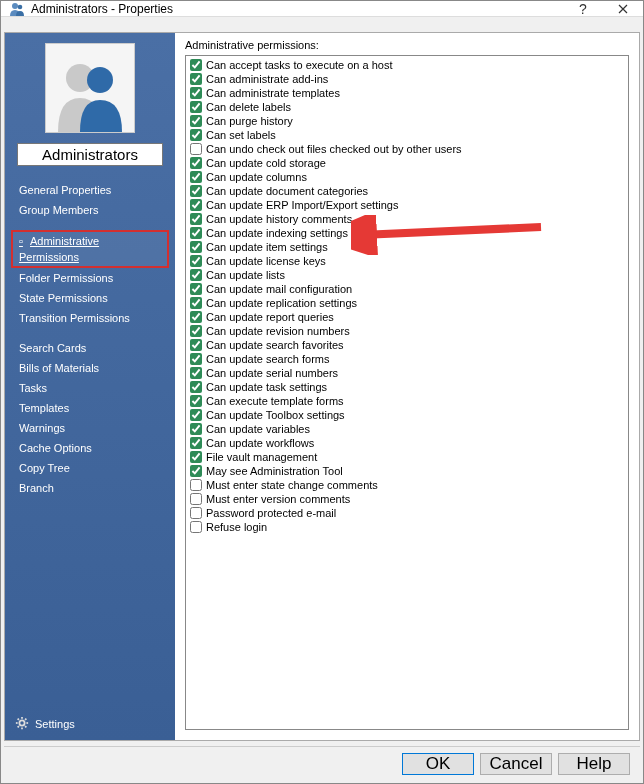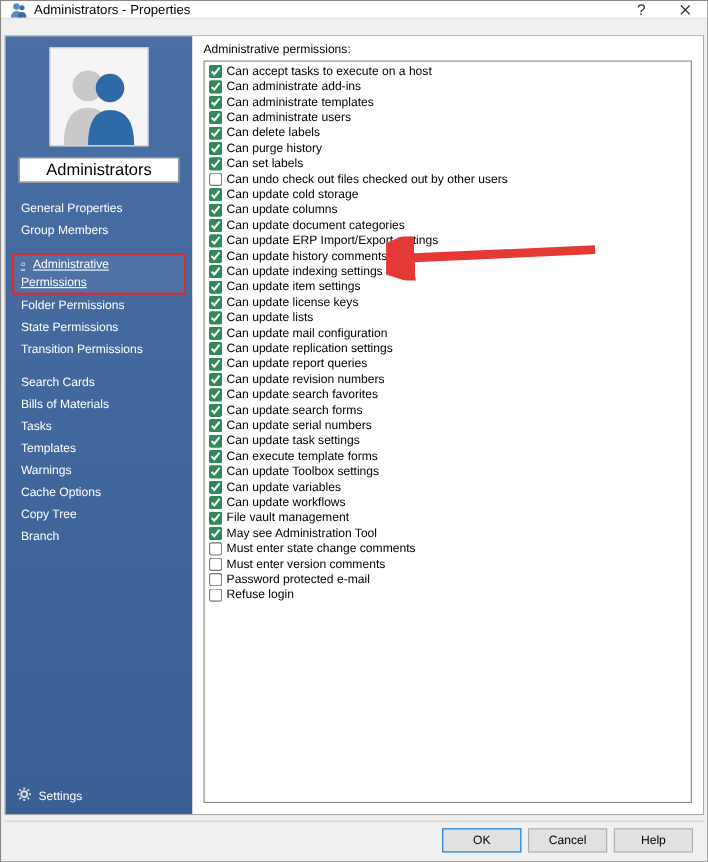--- a/index.html
+++ b/index.html
@@ -26,21 +26,21 @@
   .sidebar-bottom .item { display:flex; align-items:center; gap:6px; padding:2px 0; color:#fff; cursor:pointer;}
   .main { flex:1; padding: 6px 10px 6px 10px; overflow:hidden; background:#fff; color:#000;}
   .main .section-label { margin-bottom:4px;}
   .perm-list { border:1px solid #888; height: calc(100% - 20px); overflow:auto; padding:2px 2px;}
   .perm-item { display:flex; align-items:center; gap:4px; padding:0 2px; line-height:14px; height:14px; position:relative;}
   .perm-item input[type=checkbox]{ width:12px; height:12px; accent-color: #2e8b57; margin:0;}
   .perm-item input[type=checkbox]:not(:checked){ accent-color:#666;}
   .perm-item label { white-space:nowrap; }
   .arrow-overlay { position:absolute; pointer-events:none;}
   .button-bar { position:absolute; left:3px; right:3px; bottom:3px; height:34px; border-top:1px solid #ccc; display:flex; justify-content:flex-end; align-items:center; gap:6px; padding:0 10px; background:#f0f0f0;}
-  .button-bar button { min-width:72px; height:22px; background:#e1e1e1; border:1px solid #adadad; font-size:11px; cursor:pointer;}
+  .button-bar button { min-width:72px; height:22px; background:#e1e1e1; border:1px solid #adadad; font-size:17px; cursor:pointer;}
   .button-bar button.default { border-color:#0078d7;}
   .mail-ic svg, .gear-ic svg { width:14px; height:14px;}
 </style>
 </head>
 <body>
 
 <div class="titlebar">
   <span class="icon">
     <svg viewBox="0 0 16 16">
         <circle cx="6" cy="5" r="3" fill="#5b8bbf"></circle>
@@ -127,24 +127,20 @@
         <div class="perm-item">
           <input type="checkbox" checked="" style="">
           <label>Can administrate add-ins</label>
         </div>
         <div class="perm-item">
           <input type="checkbox" checked="" style="">
           <label>Can administrate templates</label>
         </div>
         <div class="perm-item">
           <input type="checkbox" checked="" style="">
-          <label>Can administrate users</label>
-        </div>
-        <div class="perm-item">
-          <input type="checkbox" checked="" style="">
           <label>Can delete labels</label>
         </div>
         <div class="perm-item">
           <input type="checkbox" checked="" style="">
           <label>Can purge history</label>
         </div>
         <div class="perm-item">
           <input type="checkbox" checked="" style="">
           <label>Can set labels</label>
         </div>

